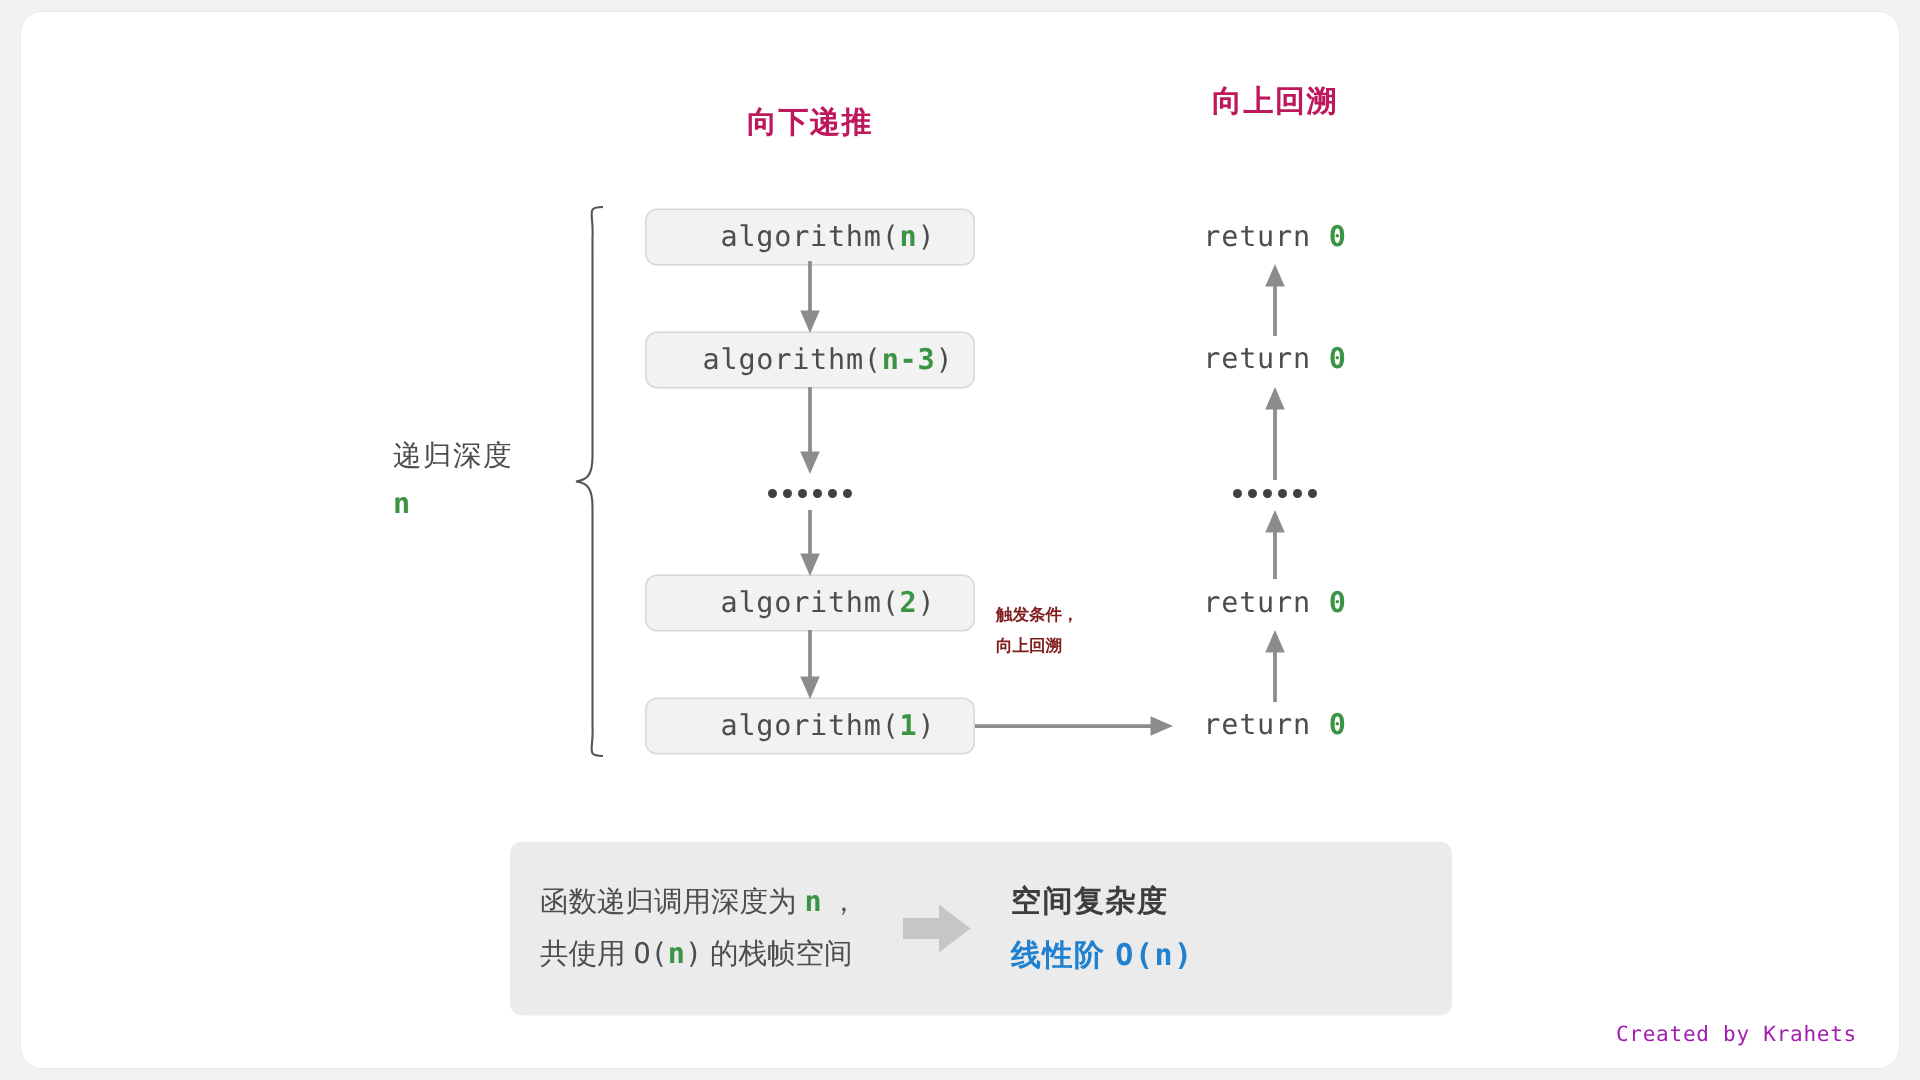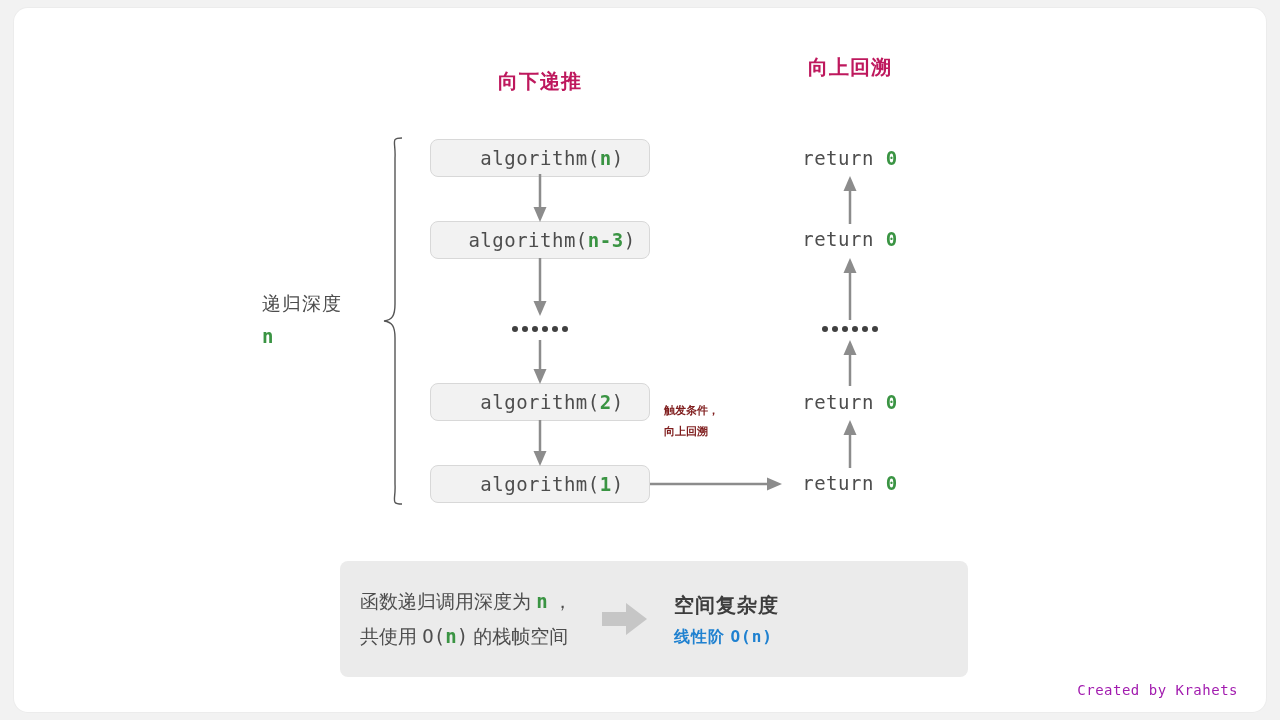--- a/index.html
+++ b/index.html
@@ -136,21 +136,21 @@
     flex: 0 0 auto;
     text-align: left;
     line-height: 1.75;
     white-space: nowrap;
   }
   .sum-right .title {
     font-size: 20px; font-weight: bold; color: #3d3d3d; letter-spacing: 1px;
   }
   .sum-right .value {
     display: block;
-    font-size: 16px; font-weight: bold; color: #1f81d0; letter-spacing: 1px;
+    font-size: 20px; font-weight: bold; color: #1f81d0; letter-spacing: 1px;
   }
   .sum-right .value .mono {
     font-family: "DejaVu Sans Mono", "Liberation Mono", monospace;
   }
 
   
   #credit {
     position: absolute;
     right: 28px; bottom: 14px;
     font-family: "DejaVu Sans Mono", "Liberation Mono", monospace;

